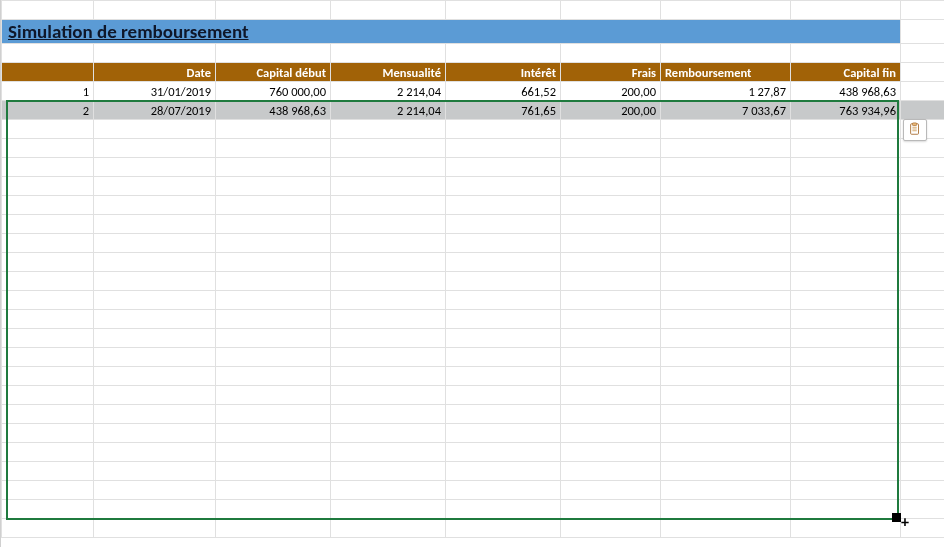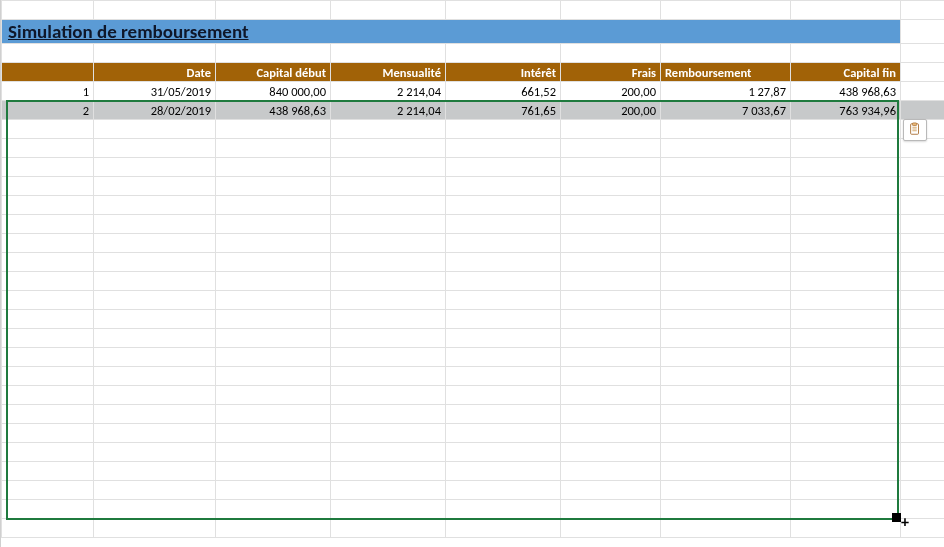--- a/index.html
+++ b/index.html
@@ -171,33 +171,33 @@
         <td>Mensualité</td>
         <td>Intérêt</td>
         <td>Frais</td>
         <td class="h-left">Remboursement</td>
         <td>Capital fin</td>
         <td style="background:#fff"></td>
       </tr>
 
       <tr class="data-row">
         <td class="idx">1</td>
-        <td>31/05/2019</td>
-        <td>840 000,00</td>
+        <td>31/01/2019</td>
+        <td>760 000,00</td>
         <td>2 214,04</td>
         <td>661,52</td>
         <td>200,00</td>
         <td>1 27,87</td>
         <td>438 968,63</td>
         <td></td>
       </tr>
 
       <tr class="data-row sel">
         <td class="idx">2</td>
-        <td>28/02/2019</td>
+        <td>28/07/2019</td>
         <td>438 968,63</td>
         <td>2 214,04</td>
         <td>761,65</td>
         <td>200,00</td>
         <td>7 033,67</td>
         <td>763 934,96</td>
         <td></td>
       </tr>
 
       <tr class="blank">

